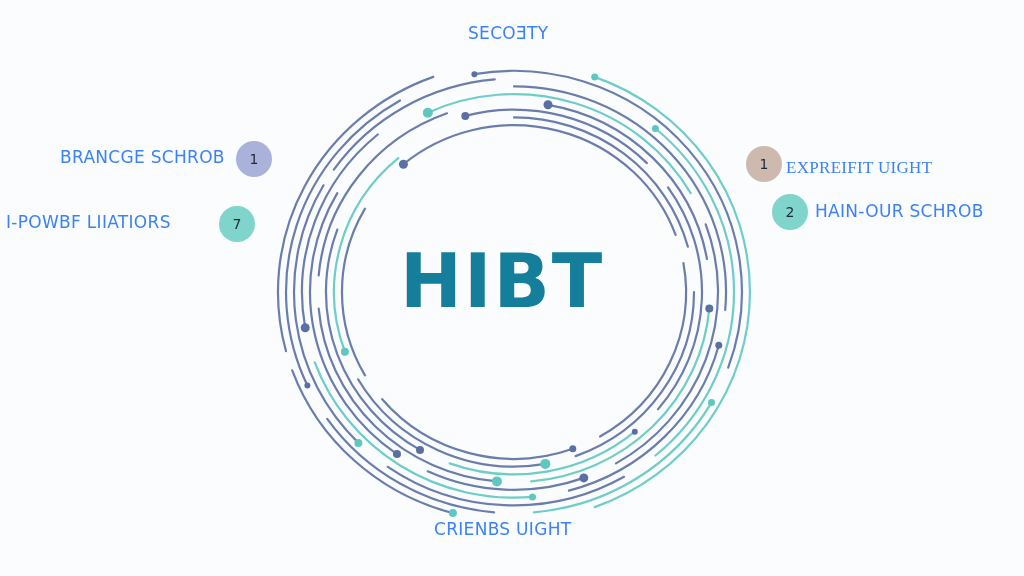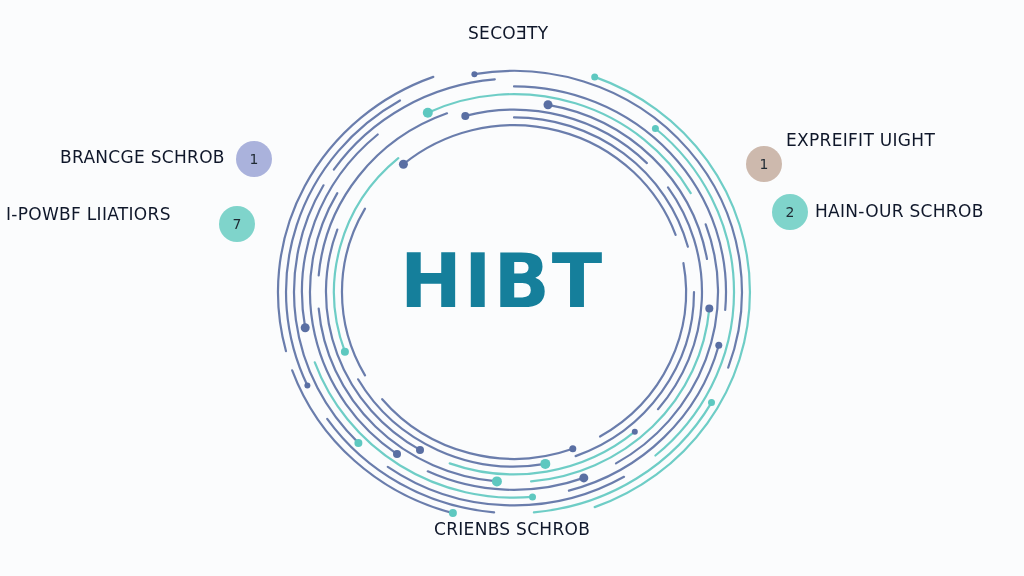--- a/index.html
+++ b/index.html
@@ -7,21 +7,21 @@
       width: 1024px; height: 576px; overflow: hidden;
       background: #fbfcfd;
       font-family: "DejaVu Sans", "Liberation Sans", sans-serif;
       position: relative;
     }
     .canvas { position: absolute; left: 0; top: 0; width: 1024px; height: 576px; }
     .label {
       position: absolute;
       font-size: 17px;
       letter-spacing: 0.3px;
-      color: #0f172a;
+      color: #3b82f6;
       white-space: nowrap;
       line-height: 20px;
     }
     .badge {
       position: absolute;
       width: 36px; height: 36px;
       border-radius: 50%;
       display: flex; align-items: center; justify-content: center;
       font-size: 14px; color: #1f2a33;
     }
@@ -103,24 +103,24 @@
       <circle cx="709.3" cy="308.6" r="4" fill="#5a6fa3"></circle>
       <circle cx="634.8" cy="431.7" r="3" fill="#5a6fa3"></circle>
     </g>
 </svg>
 
 <div class="label" style="left:468px; top:23px;">SECOƎTY</div>
 
 <div class="label" style="left:60px; top:147px;">BRANCGE SCHROB</div>
 <div class="badge" style="left:236px; top:141px; background:#aab2dc;">1</div>
 
-<div class="label" style="left:6px; top:204px;text-align:right;">I-POWBF LIIATIORS</div>
+<div class="label" style="left:6px; top:212px;text-align:right;">I-POWBF LIIATIORS</div>
 <div class="badge" style="left:219px; top:206px; background:#7fd4cb;">7</div>
 
 <div class="badge" style="left:746px; top:146px; background:#cdb9ad;">1</div>
-<div class="label" style="left:786px; top:130px;">EXPREIFIT UIGHT</div>
+<div class="label" style="left:786px; top:158px;font-family:Liberation Serif, serif;">EXPREIFIT UIGHT</div>
 
 <div class="badge" style="left:772px; top:194px; background:#7fd4cb;">2</div>
 <div class="label" style="left:815px; top:201px;">HAIN-OUR SCHROB</div>
 
 <div class="center-title">HIBT</div>
 
-<div class="label" style="left:434px; top:519px;">CRIENBS SCHROB</div>
+<div class="label" style="left:434px; top:519px;">CRIENBS UIGHT</div>
 
 </body></html>

